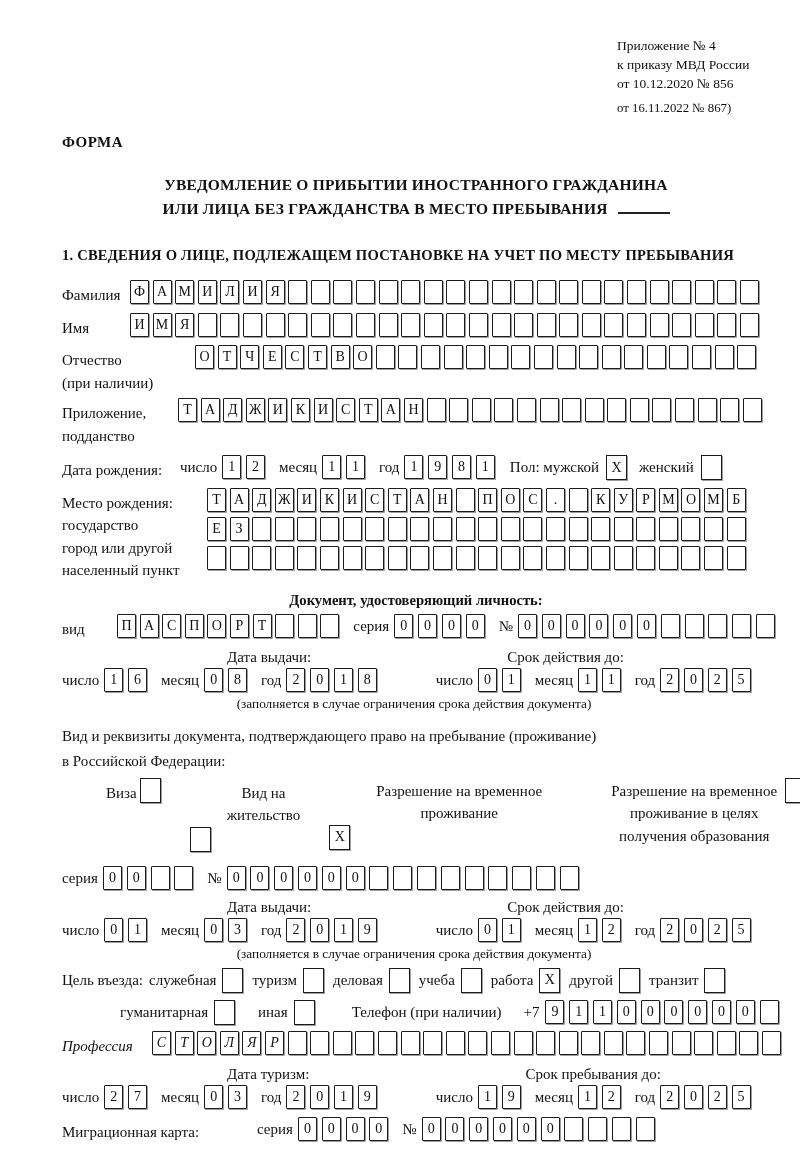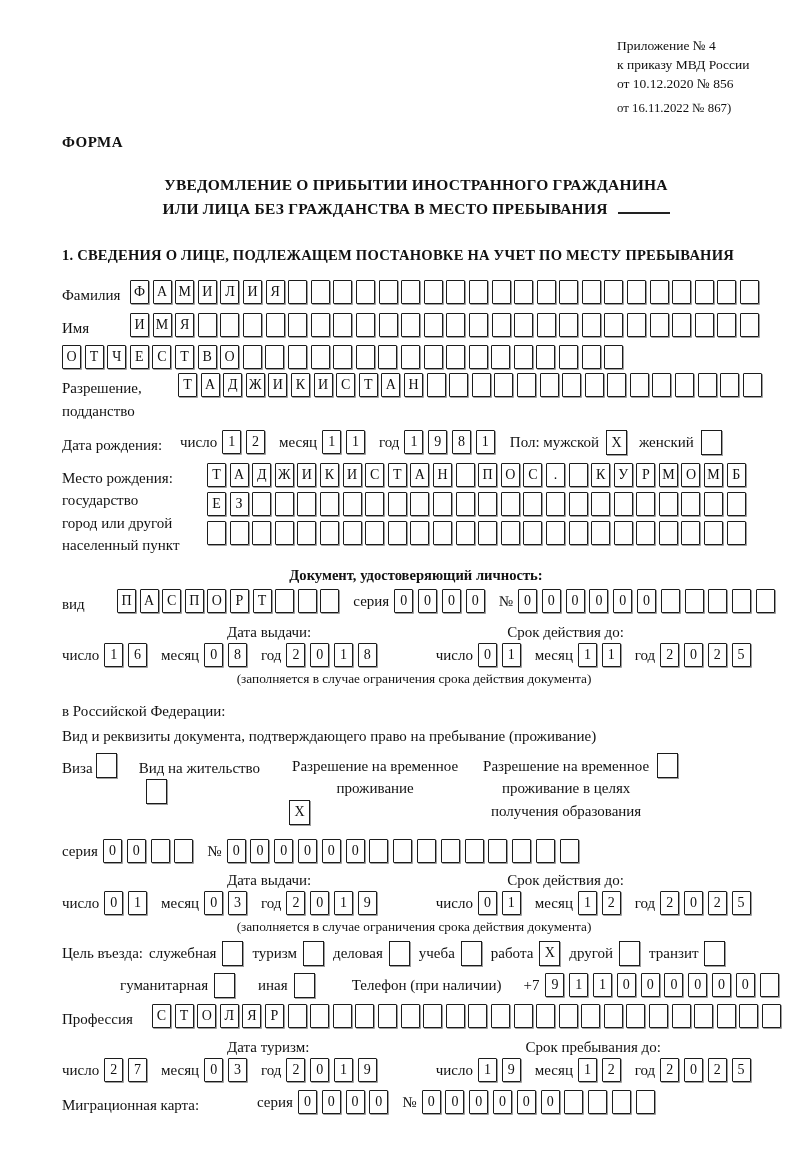--- a/index.html
+++ b/index.html
@@ -37,21 +37,21 @@
     font-size:14px;box-shadow:1px 1px 0 rgba(40,40,40,.45);margin-left:7px;
   }
   .stack{display:flex;flex-direction:column;gap:5px;}
   .center-b{font-weight:bold;text-align:center;font-size:14.6px;margin-top:10px;}
   .dhdr{display:flex;margin-top:9px;}
   .dh-left{margin-left:165px;}
   .dh-right{margin-left:196px;}
   .note-r{text-align:center;font-size:13.3px;margin-top:4px;padding-right:4px;}
   .intro{margin-top:12px;line-height:1.65;}
   .optwrap{display:inline-flex;align-items:flex-start;}
-  .opttext{text-align:center;line-height:1.5;padding-top:2px;}
+  .opttext{text-align:center;line-height:1.5;padding-top:2px;margin-left:44px;}
   .purpose .optlbl{padding-top:4px;white-space:nowrap;}
   .purpose .cbox{margin-left:6px;margin-right:9px;}
   .gap14{margin-left:14px;} .gap22{margin-left:22px;flex-direction:column;} .gap28{margin-left:28px;} .gap45{margin-left:45px;}
   .pt4{padding-top:4px;}
   .nowrap{white-space:nowrap;}
 </style>
 </head>
 <body>
 
 <div class="page">
@@ -136,20 +136,24 @@
         <span class="cell"></span>
         <span class="cell"></span>
         <span class="cell"></span>
         <span class="cell"></span>
         <span class="cell"></span>
         <span class="cell"></span>
       </span>
   </div>
 
   <div class="r">
+    <span class="lbl w133">
+      <div>Отчество</div>
+      <div>(при наличии)</div>
+    </span>
     <span class="cells">
         <span class="cell">О</span>
         <span class="cell">Т</span>
         <span class="cell">Ч</span>
         <span class="cell">Е</span>
         <span class="cell">С</span>
         <span class="cell">Т</span>
         <span class="cell">В</span>
         <span class="cell">О</span>
         <span class="cell"></span>
@@ -167,21 +171,21 @@
         <span class="cell"></span>
         <span class="cell"></span>
         <span class="cell"></span>
         <span class="cell"></span>
         <span class="cell"></span>
       </span>
   </div>
 
   <div class="r" style="margin-top:4px;">
     <span class="lbl w116">
-      <div>Разрешение,</div>
+      <div>Приложение,</div>
       <div>подданство</div>
     </span>
     <span class="cells">
         <span class="cell">Т</span>
         <span class="cell">А</span>
         <span class="cell">Д</span>
         <span class="cell">Ж</span>
         <span class="cell">И</span>
         <span class="cell">К</span>
         <span class="cell">И</span>
@@ -402,22 +406,22 @@
           <span class="cell">2</span>
           <span class="cell">0</span>
           <span class="cell">2</span>
           <span class="cell">5</span>
         </span>
       </span>
   </div>
   <div class="note-r">(заполняется в случае ограничения срока действия документа)</div>
 
   <div class="intro">
+    <div>Вид и реквизиты документа, подтверждающего право на пребывание (проживание)</div>
     <div>в Российской Федерации:</div>
-    <div>Вид и реквизиты документа, подтверждающего право на пребывание (проживание)</div>
   </div>
 
   <div class="r" style="margin-top:4px;">
     <span class="optwrap">
       <span class="opttext pt4">Виза</span>
       <span class="cbox" style="margin-left:3px;"></span>
     </span>
     <span class="optwrap gap22">
       <span class="opttext pt4">Вид на жительство</span>
       <span class="cbox"></span>
@@ -538,21 +542,21 @@
         <span class="cell">0</span>
         <span class="cell">0</span>
         <span class="cell">0</span>
         <span class="cell">0</span>
         <span class="cell">0</span>
         <span class="cell">0</span>
         <span class="cell"></span>
       </span>
   </div>
 
-  <div class="r" style="">
+  <div class="r" style="font-style:italic;">
     <span class="lbl w68" style="width:90px;">Профессия</span>
     <span class="cells">
         <span class="cell">С</span>
         <span class="cell">Т</span>
         <span class="cell">О</span>
         <span class="cell">Л</span>
         <span class="cell">Я</span>
         <span class="cell">Р</span>
         <span class="cell"></span>
         <span class="cell"></span>

